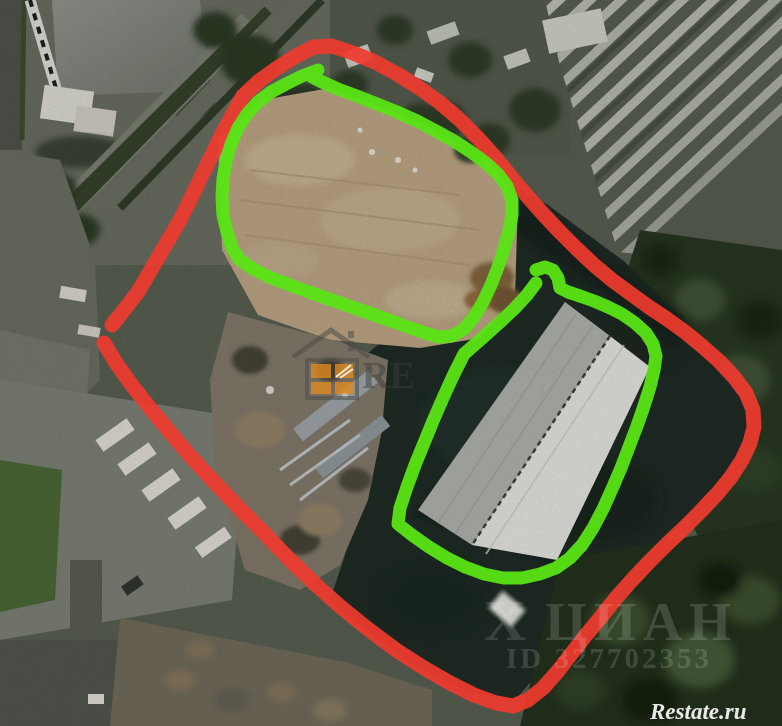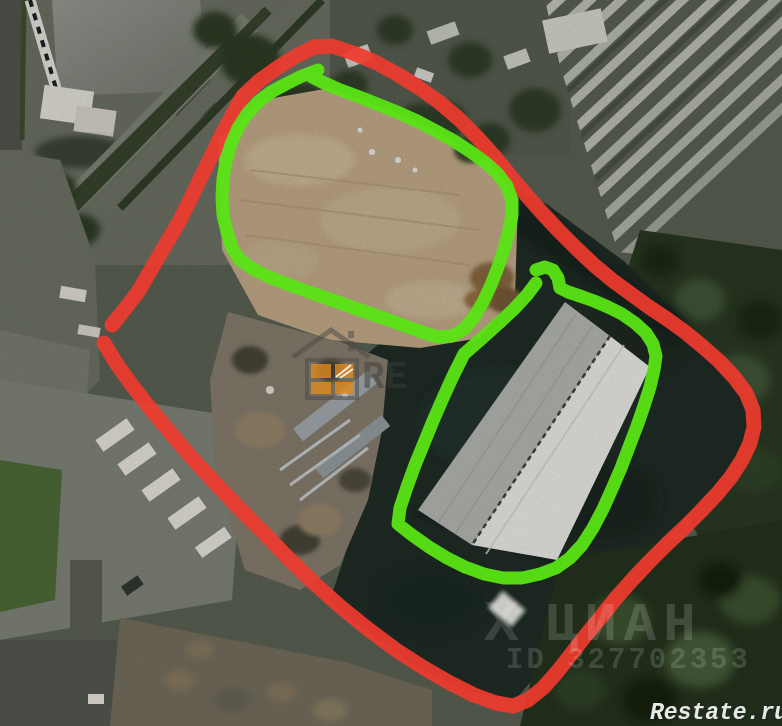--- a/index.html
+++ b/index.html
@@ -1,17 +1,17 @@
 <!DOCTYPE html>
 <html><head>
 <meta charset="utf-8">
 <style>
   html,body{margin:0;padding:0;background:#222;}
   .stage{position:relative;width:782px;height:726px;overflow:hidden;
-         font-family:Liberation Mono, monospace;}
+         font-family:Liberation Serif, serif;}
   svg{display:block;}
   text{user-select:none;}
 </style>
 </head>
 <body>
 
 <div class="stage">
 <svg width="782" height="726" viewBox="0 0 782 726" xmlns="http://www.w3.org/2000/svg">
   <defs>
     <filter id="b2">

